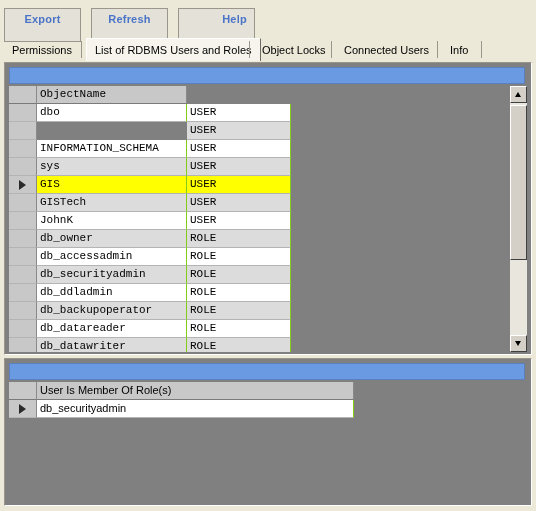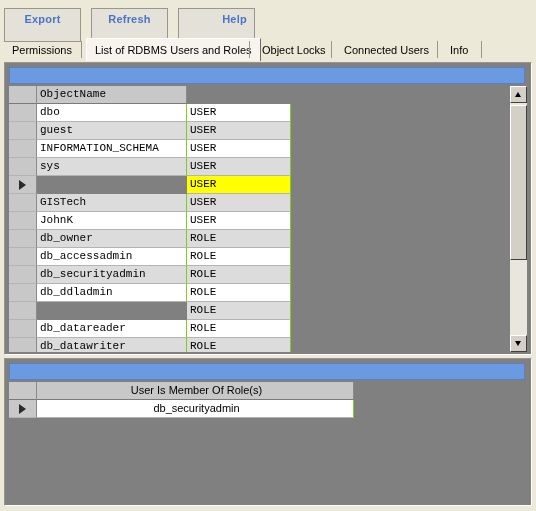--- a/index.html
+++ b/index.html
@@ -101,21 +101,20 @@
   #detail-panel {
     position: absolute;
     left: 4px; top: 358px;
     width: 528px; height: 148px;
     background: #808080;
     border-top: 1px solid #9a968c;
     border-left: 1px solid #9a968c;
     border-right: 1px solid #ffffff;
     border-bottom: 1px solid #ffffff;
     box-sizing: border-box;
-    text-align: center;
   }
 
   .caption-bar {
     position: absolute;
     left: 4px; top: 4px;
     height: 17px;
     background: #6a9be2;
     border: 1px solid #5c7fbf;
     box-sizing: border-box;
   }
@@ -278,37 +277,37 @@
         <div class="cell c0 hdr">ObjectName</div>
       </div>
       <div id="dg-main-body">
           <div class="dg-row">
             <div class="cell selcol"></div>
             <div class="cell c0 body-cell odd">dbo</div>
             <div class="cell c1 body-cell odd">USER</div>
           </div>
           <div class="dg-row">
             <div class="cell selcol"></div>
-            <div class="cell c0 body-cell even">guest</div>
             <div class="cell c1 body-cell even">USER</div>
           </div>
           <div class="dg-row">
             <div class="cell selcol"></div>
             <div class="cell c0 body-cell odd">INFORMATION_SCHEMA</div>
             <div class="cell c1 body-cell odd">USER</div>
           </div>
           <div class="dg-row">
             <div class="cell selcol"></div>
             <div class="cell c0 body-cell even">sys</div>
             <div class="cell c1 body-cell even">USER</div>
           </div>
           <div class="dg-row">
             <div class="cell selcol">
               <span class="row-marker"></span>
             </div>
+            <div class="cell c0 body-cell sel">GIS</div>
             <div class="cell c1 body-cell sel">USER</div>
           </div>
           <div class="dg-row">
             <div class="cell selcol"></div>
             <div class="cell c0 body-cell even">GISTech</div>
             <div class="cell c1 body-cell even">USER</div>
           </div>
           <div class="dg-row">
             <div class="cell selcol"></div>
             <div class="cell c0 body-cell odd">JohnK</div>
@@ -329,20 +328,21 @@
             <div class="cell c0 body-cell even">db_securityadmin</div>
             <div class="cell c1 body-cell even">ROLE</div>
           </div>
           <div class="dg-row">
             <div class="cell selcol"></div>
             <div class="cell c0 body-cell odd">db_ddladmin</div>
             <div class="cell c1 body-cell odd">ROLE</div>
           </div>
           <div class="dg-row">
             <div class="cell selcol"></div>
+            <div class="cell c0 body-cell even">db_backupoperator</div>
             <div class="cell c1 body-cell even">ROLE</div>
           </div>
           <div class="dg-row">
             <div class="cell selcol"></div>
             <div class="cell c0 body-cell odd">db_datareader</div>
             <div class="cell c1 body-cell odd">ROLE</div>
           </div>
           <div class="dg-row">
             <div class="cell selcol"></div>
             <div class="cell c0 body-cell even">db_datawriter</div>

